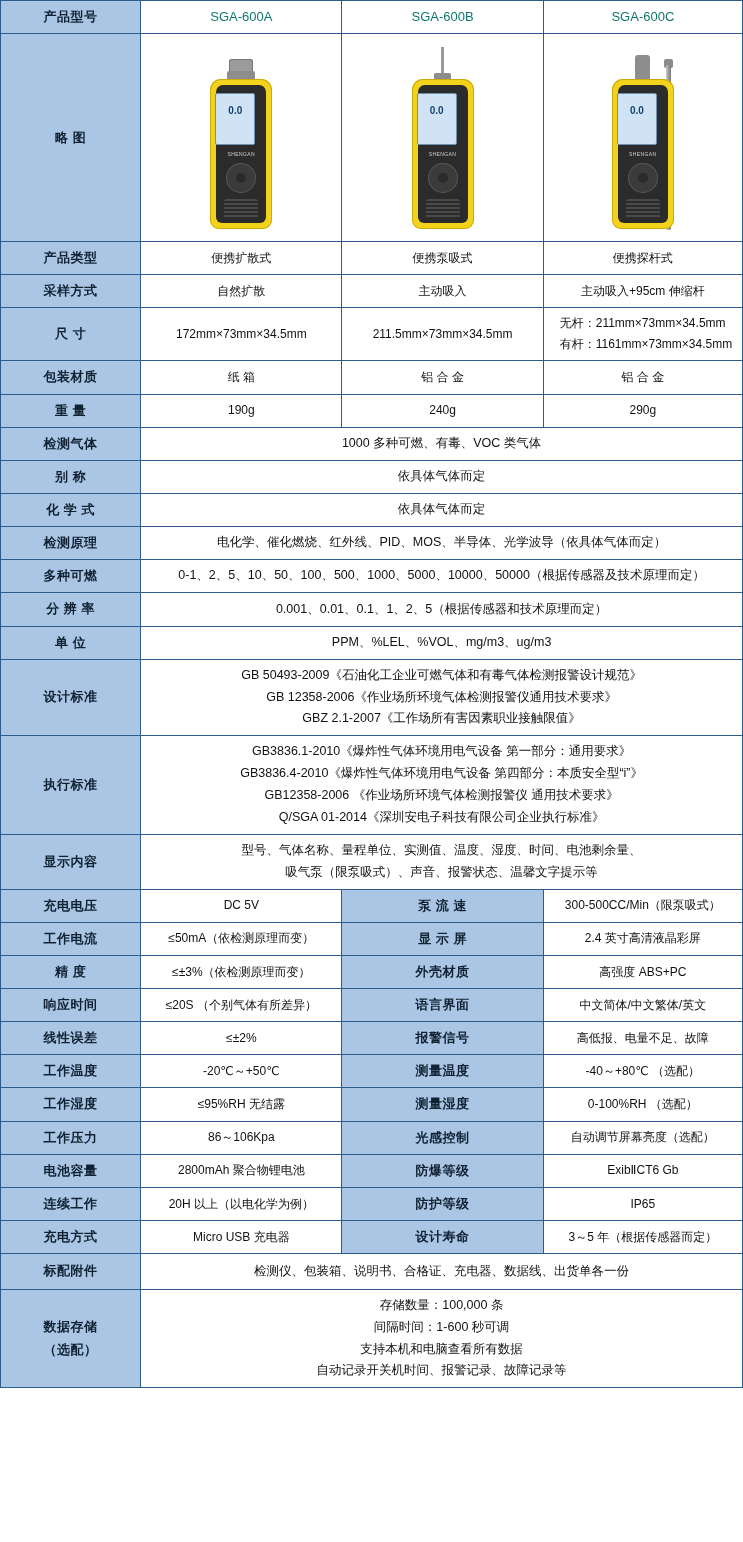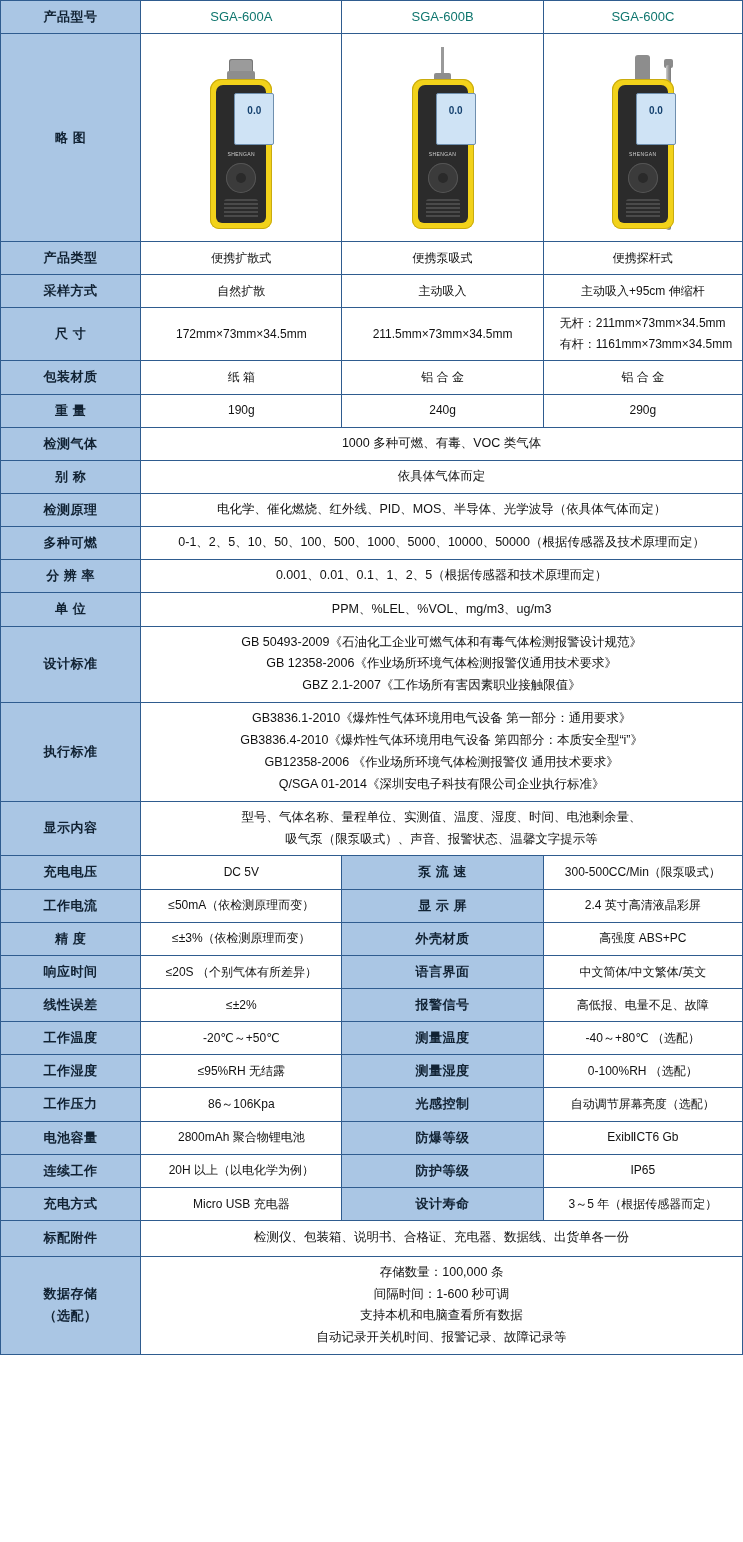--- a/index.html
+++ b/index.html
@@ -77,21 +77,21 @@
     position:absolute;
     left:14px;
     top:40px;
     width:50px;
     height:138px;
     background:#2b2b2b;
     border-radius:7px 7px 6px 6px;
   }
   .dev .screen{
     position:absolute;
-    left:32px;
+    left:13px;
     top:48px;
     width:40px;
     height:52px;
     background:#cfe3f5;
     border:1px solid #6f8fae;
     border-radius:2px;
     box-sizing:border-box;
     color:#1b4f86;
     font-size:7px;
     text-align:center;
@@ -315,20 +315,24 @@
   <tbody id="rowsfull">
         <tr>
           <td class="lbl">检测气体</td>
           <td colspan="3" class="val multi">1000 多种可燃、有毒、VOC 类气体</td>
         </tr>
         <tr>
           <td class="lbl">别    称</td>
           <td colspan="3" class="val multi">依具体气体而定</td>
         </tr>
         <tr>
+          <td class="lbl">化 学 式</td>
+          <td colspan="3" class="val multi">依具体气体而定</td>
+        </tr>
+        <tr>
           <td class="lbl">检测原理</td>
           <td colspan="3" class="val multi">电化学、催化燃烧、红外线、PID、MOS、半导体、光学波导（依具体气体而定）</td>
         </tr>
         <tr>
           <td class="lbl">多种可燃</td>
           <td colspan="3" class="val multi">0-1、2、5、10、50、100、500、1000、5000、10000、50000（根据传感器及技术原理而定）</td>
         </tr>
         <tr>
           <td class="lbl">分 辨 率</td>
           <td colspan="3" class="val multi">0.001、0.01、0.1、1、2、5（根据传感器和技术原理而定）</td>

